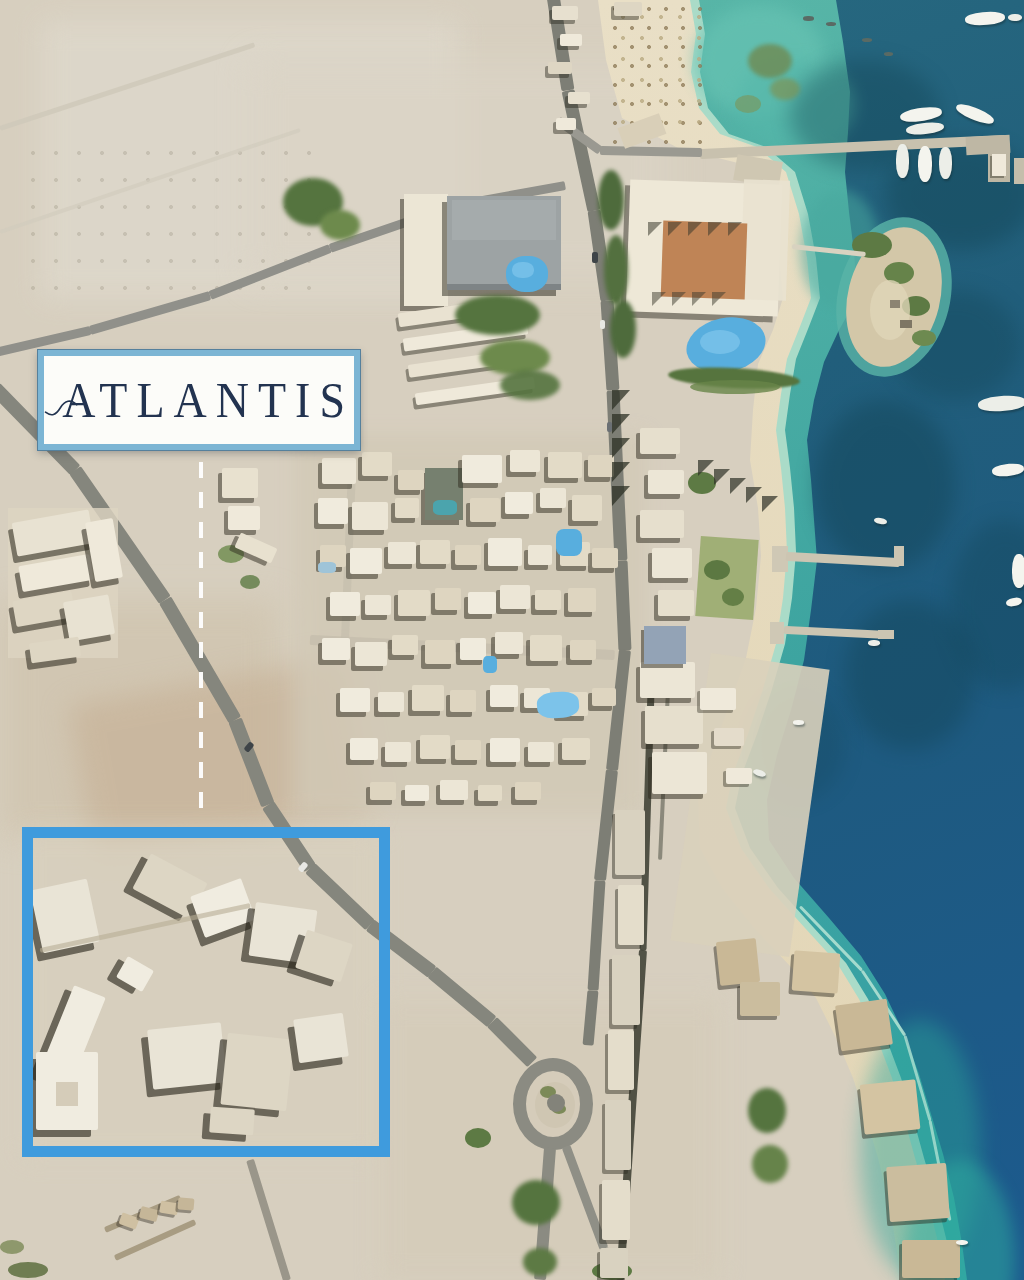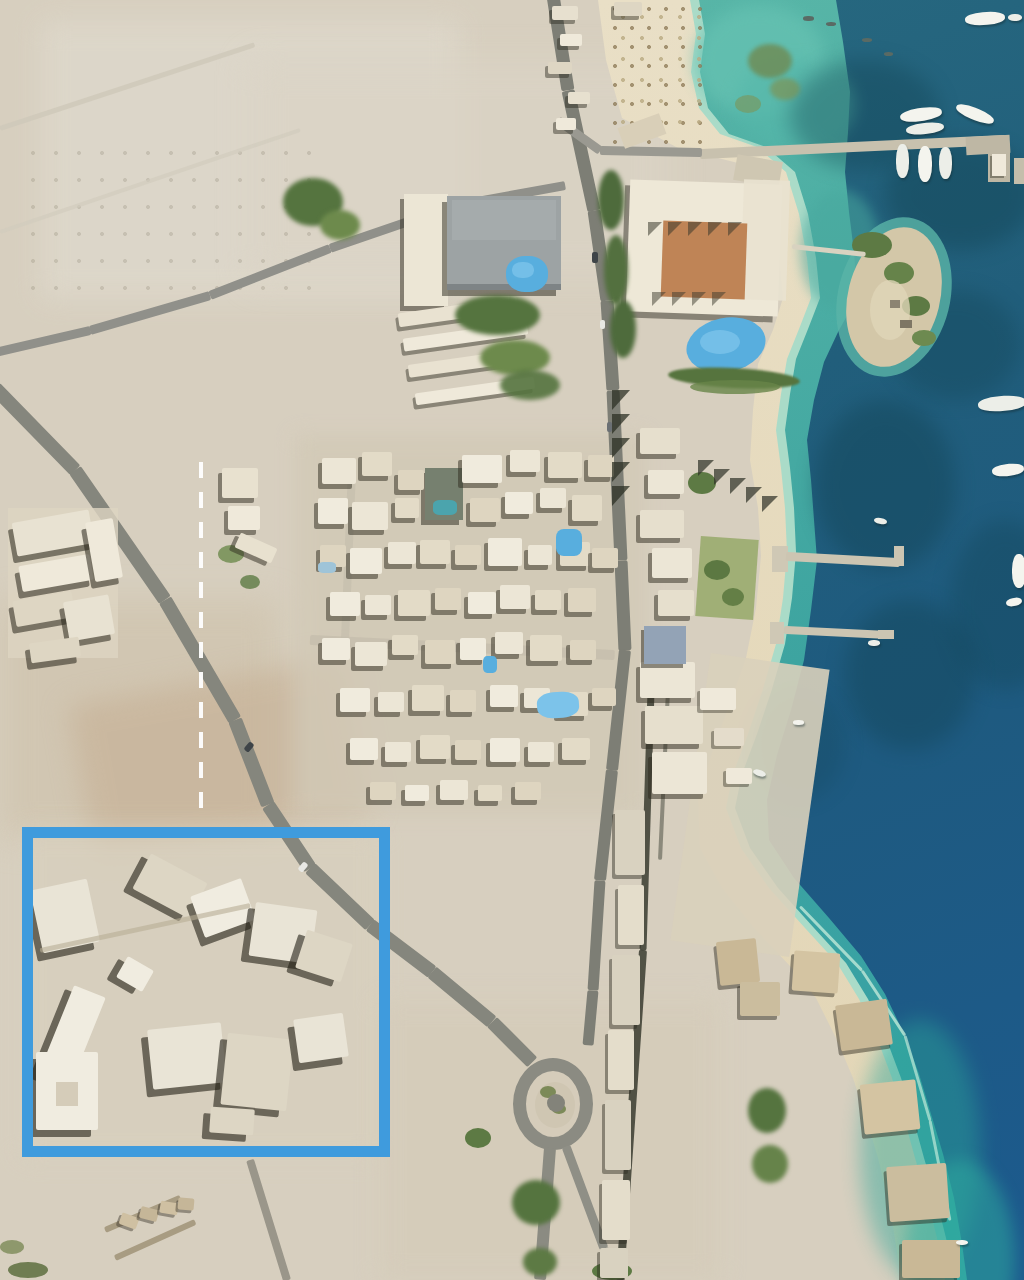--- a/index.html
+++ b/index.html
@@ -14,20 +14,26 @@
   #label-swash{margin-right:-16px;margin-top:14px;}
   #leader-line{position:absolute;z-index:55;opacity:.95;}
   #highlight-box{position:absolute;z-index:58;background:transparent;}
 </style>
 </head>
 <body>
 
 <div id="map">
   <div id="leader-line" style="left: 199px; top: 462px; width: 4px; height: 358px; background: repeating-linear-gradient(rgb(255, 255, 255) 0px, rgb(255, 255, 255) 16px, transparent 16px, transparent 30px);"></div>
   <div id="highlight-box" style="left: 22px; top: 827px; width: 368px; height: 330px; border: 11px solid rgb(63, 155, 221); box-sizing: border-box;"></div>
+  <div id="label-box" style="left: 38px; top: 350px; width: 310px; height: 88px; background: rgb(252, 252, 249); border-color: rgb(124, 181, 212);">
+    <svg id="label-swash" width="46" height="34" viewBox="0 0 46 34">
+      <path d="M2 24 C10 30 16 28 22 18 C28 8 36 6 44 14" fill="none" stroke="#223350" stroke-width="2.2" stroke-linecap="round"></path>
+    </svg>
+    <span id="label-text" style="color: rgb(34, 51, 80);">ATLANTIS</span>
+  </div>
 <div class="f" style="opacity: 0.85; filter: blur(14px); left: 40px; top: 20px; width: 420px; height: 280px; background: rgb(222, 216, 203); border-radius: 0px;"></div>
     <div class="f" style="opacity: 0.7; filter: blur(16px); left: 250px; top: 60px; width: 420px; height: 220px; background: rgb(219, 212, 198); border-radius: 0px;"></div>
     <div class="f" style="left: 30px; top: 150px; width: 300px; height: 160px; background-image: radial-gradient(circle at 3px 3px, rgba(120, 115, 95, 0.22) 1.6px, transparent 2.3px); background-size: 23px 27px;"></div>
     <div class="f" style="opacity: 0.55; filter: blur(16px); left: 0px; top: 600px; width: 280px; height: 240px; background: rgb(205, 192, 168); border-radius: 0px;"></div>
     <div class="f" style="opacity: 0.5; filter: blur(14px); left: 80px; top: 680px; width: 280px; height: 160px; background: rgb(195, 170, 141); border-radius: 0px; transform: rotate(-10deg);"></div>
     <div class="f" style="opacity: 0.8; filter: blur(10px); left: 295px; top: 435px; width: 350px; height: 380px; background: rgb(210, 201, 182); border-radius: 0px;"></div>
     <div class="f" style="opacity: 0.85; filter: blur(12px); left: 20px; top: 830px; width: 360px; height: 330px; background: rgb(216, 208, 190); border-radius: 0px;"></div>
     <div class="f" style="opacity: 0.8; filter: blur(12px); left: 380px; top: 1000px; width: 340px; height: 280px; background: rgb(213, 204, 186); border-radius: 0px;"></div>
     <div class="f" style="opacity: 0.85; left: 0px; top: 125.5px; width: 268.479px; height: 5px; background: rgb(207, 201, 186); border-radius: 2px; transform-origin: 0px 50%; transform: rotate(-18.2325deg);"></div>
     <div class="f" style="opacity: 0.7; left: 0px; top: 230px; width: 316.866px; height: 4px; background: rgb(210, 204, 189); border-radius: 2px; transform-origin: 0px 50%; transform: rotate(-18.778deg);"></div>

